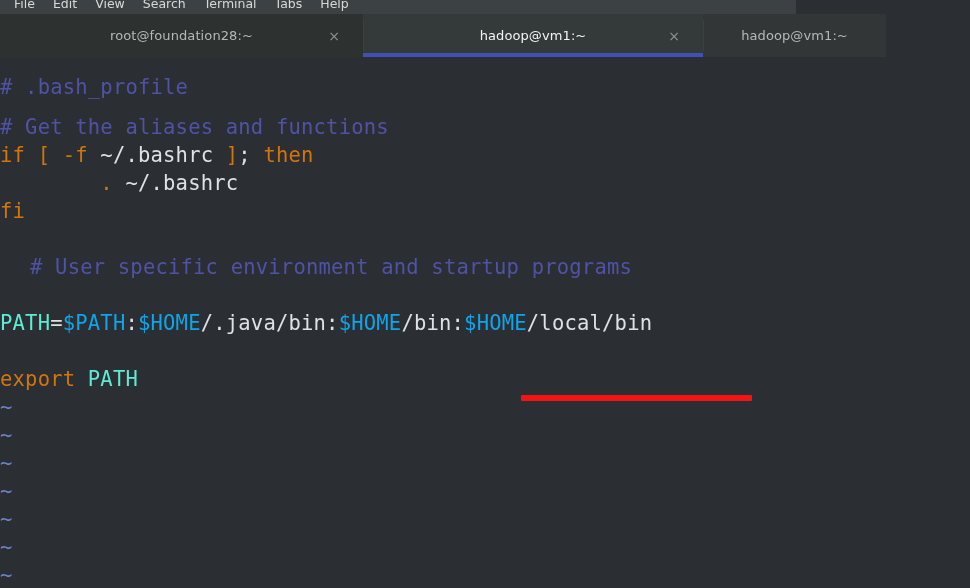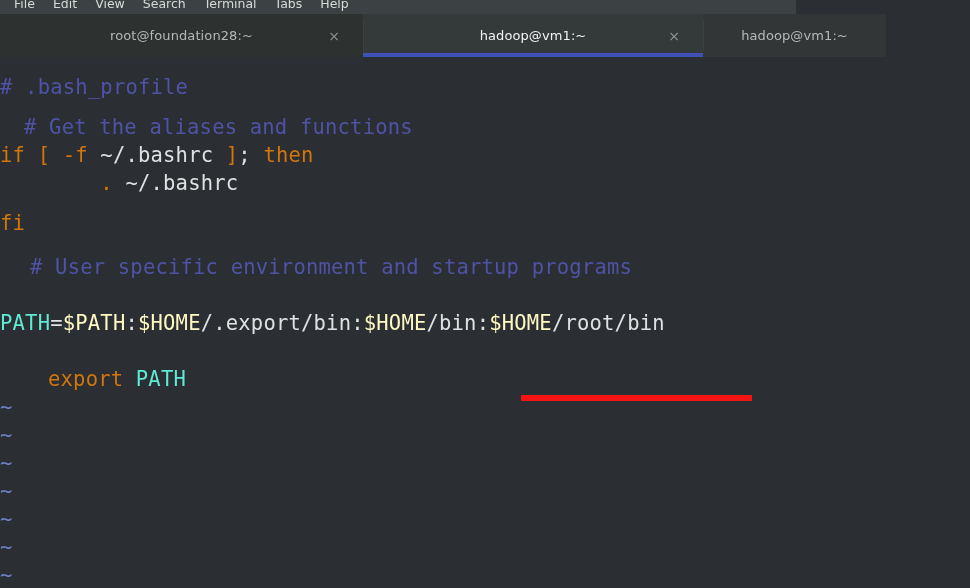--- a/index.html
+++ b/index.html
@@ -119,21 +119,21 @@
     line-height: 28px;
     font-family: "DejaVu Sans Mono", monospace;
     font-size: 20.5px;
     white-space: pre;
     letter-spacing: 0.2px;
   }
   .c-comment { color: #4f53a6; }
   .c-kw      { color: #d2760a; }
   .c-plain   { color: #dfe2e2; }
   .c-ident   { color: #5eead4; }
-  .c-var     { color: #fef9c3; }
+  .c-var     { color: #0ea5e9; }
   .c-tilde   { color: #6e82c6; }
 
   
   .annot-underline {
     position: absolute;
     background: #f51414;
     border-radius: 1px;
   }
 </style>
 </head>
@@ -166,30 +166,30 @@
       </div>
       <div class="tab last">
         <div class="tab-sep"></div>
         <span class="tab-label">hadoop@vm1:~</span>
       </div>
     </div>
 
   <div class="term" id="term">
     <div class="line" style="top: 16px;"><span class="c-comment"># .bash_profile</span></div>
       <div class="line" style="top: 28px;"></div>
-      <div class="line" style="top: 56px; padding-left: 24px;"><span class="c-comment"># Get the aliases and functions</span></div>
+      <div class="line" style="top: 56px;"><span class="c-comment"># Get the aliases and functions</span></div>
       <div class="line" style="top: 112px;"><span class="c-plain">        </span><span class="c-kw">.</span><span class="c-plain"> ~/.bashrc</span></div>
       <div class="line" style="top: 84px;"><span class="c-kw">if</span><span class="c-plain"> </span><span class="c-kw">[</span><span class="c-plain"> </span><span class="c-kw">-f</span><span class="c-plain"> ~/.bashrc </span><span class="c-kw">]</span><span class="c-plain">; </span><span class="c-kw">then</span></div>
-      <div class="line" style="top: 152px; text-align: center;"><span class="c-kw">fi</span></div>
+      <div class="line" style="top: 140px; text-align: center;"><span class="c-kw">fi</span></div>
       <div class="line" style="top: 168px;"></div>
       <div class="line" style="top: 196px; margin-left: 30px;"><span class="c-comment"># User specific environment and startup programs</span></div>
       <div class="line" style="top: 224px;"></div>
-      <div class="line" style="top: 252px;"><span class="c-ident">PATH</span><span class="c-plain">=</span><span class="c-var">$PATH</span><span class="c-plain">:</span><span class="c-var">$HOME</span><span class="c-plain">/.export/bin:</span><span class="c-var">$HOME</span><span class="c-plain">/bin:</span><span class="c-var">$HOME</span><span class="c-plain">/root/bin</span></div>
+      <div class="line" style="top: 252px;"><span class="c-ident">PATH</span><span class="c-plain">=</span><span class="c-var">$PATH</span><span class="c-plain">:</span><span class="c-var">$HOME</span><span class="c-plain">/.java/bin:</span><span class="c-var">$HOME</span><span class="c-plain">/bin:</span><span class="c-var">$HOME</span><span class="c-plain">/local/bin</span></div>
       <div class="line" style="top: 280px;"></div>
-      <div class="line" style="top: 308px; margin-left: 48px;"><span class="c-kw">export</span><span class="c-plain"> </span><span class="c-ident">PATH</span></div>
+      <div class="line" style="top: 308px;"><span class="c-kw">export</span><span class="c-plain"> </span><span class="c-ident">PATH</span></div>
       <div class="line" style="top: 336px;"><span class="c-tilde">~</span></div>
       <div class="line" style="top: 364px;"><span class="c-tilde">~</span></div>
       <div class="line" style="top: 392px;"><span class="c-tilde">~</span></div>
       <div class="line" style="top: 420px;"><span class="c-tilde">~</span></div>
       <div class="line" style="top: 448px;"><span class="c-tilde">~</span></div>
       <div class="line" style="top: 476px;"><span class="c-tilde">~</span></div>
       <div class="line" style="top: 504px;"><span class="c-tilde">~</span></div>
       <div class="annot-underline" id="annot" style="left: 521px; top: 338px; width: 231px; height: 6px; background: rgb(245, 20, 20);"></div>
   </div>
 

